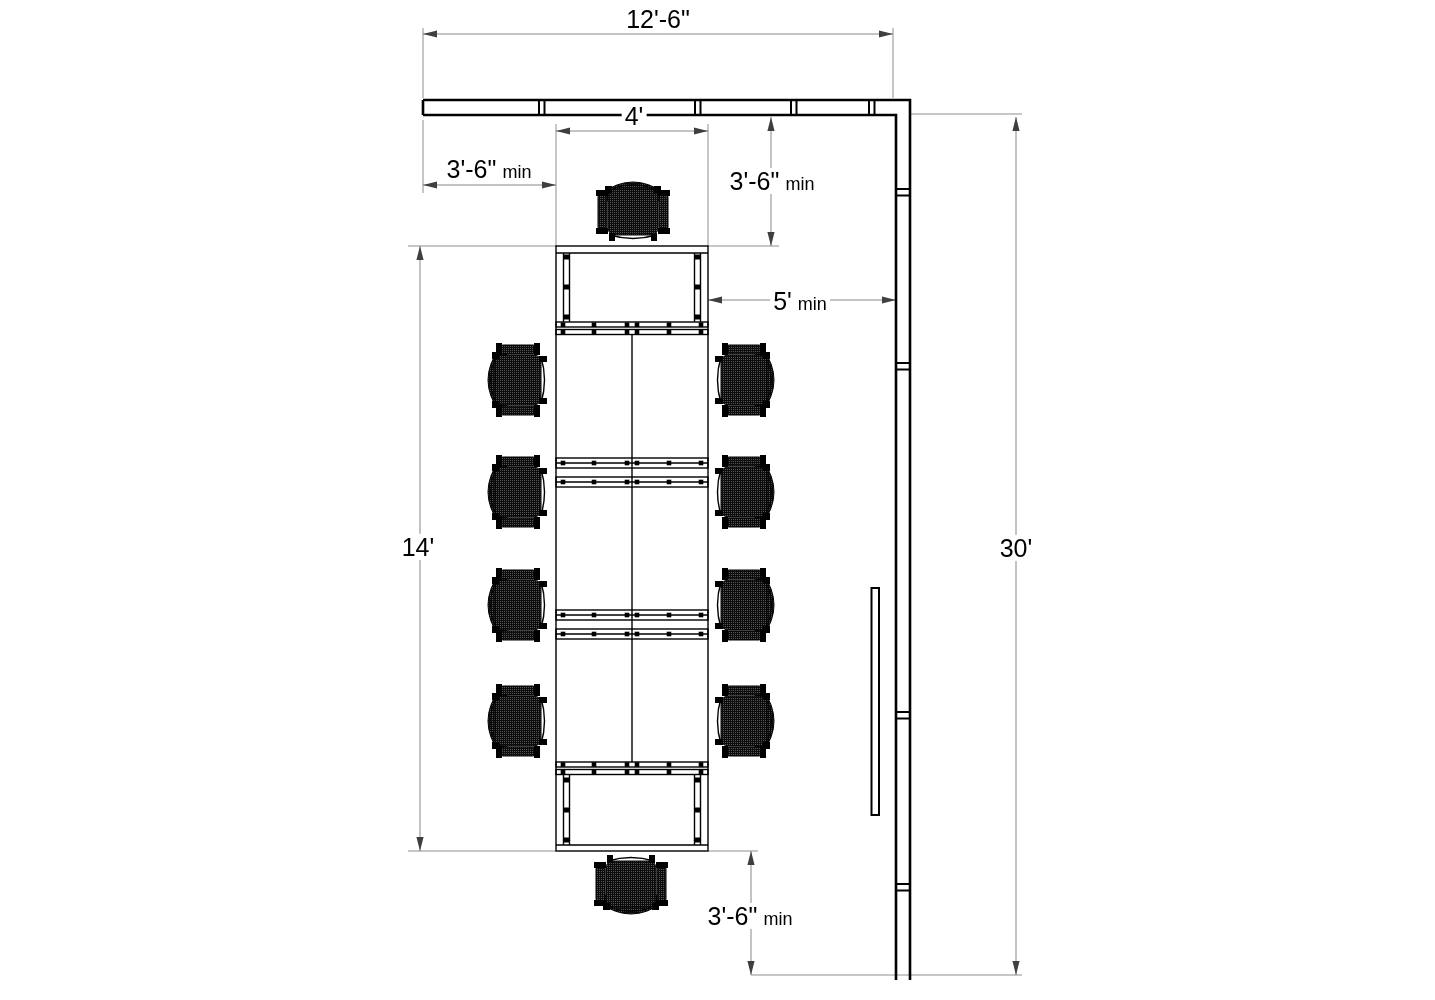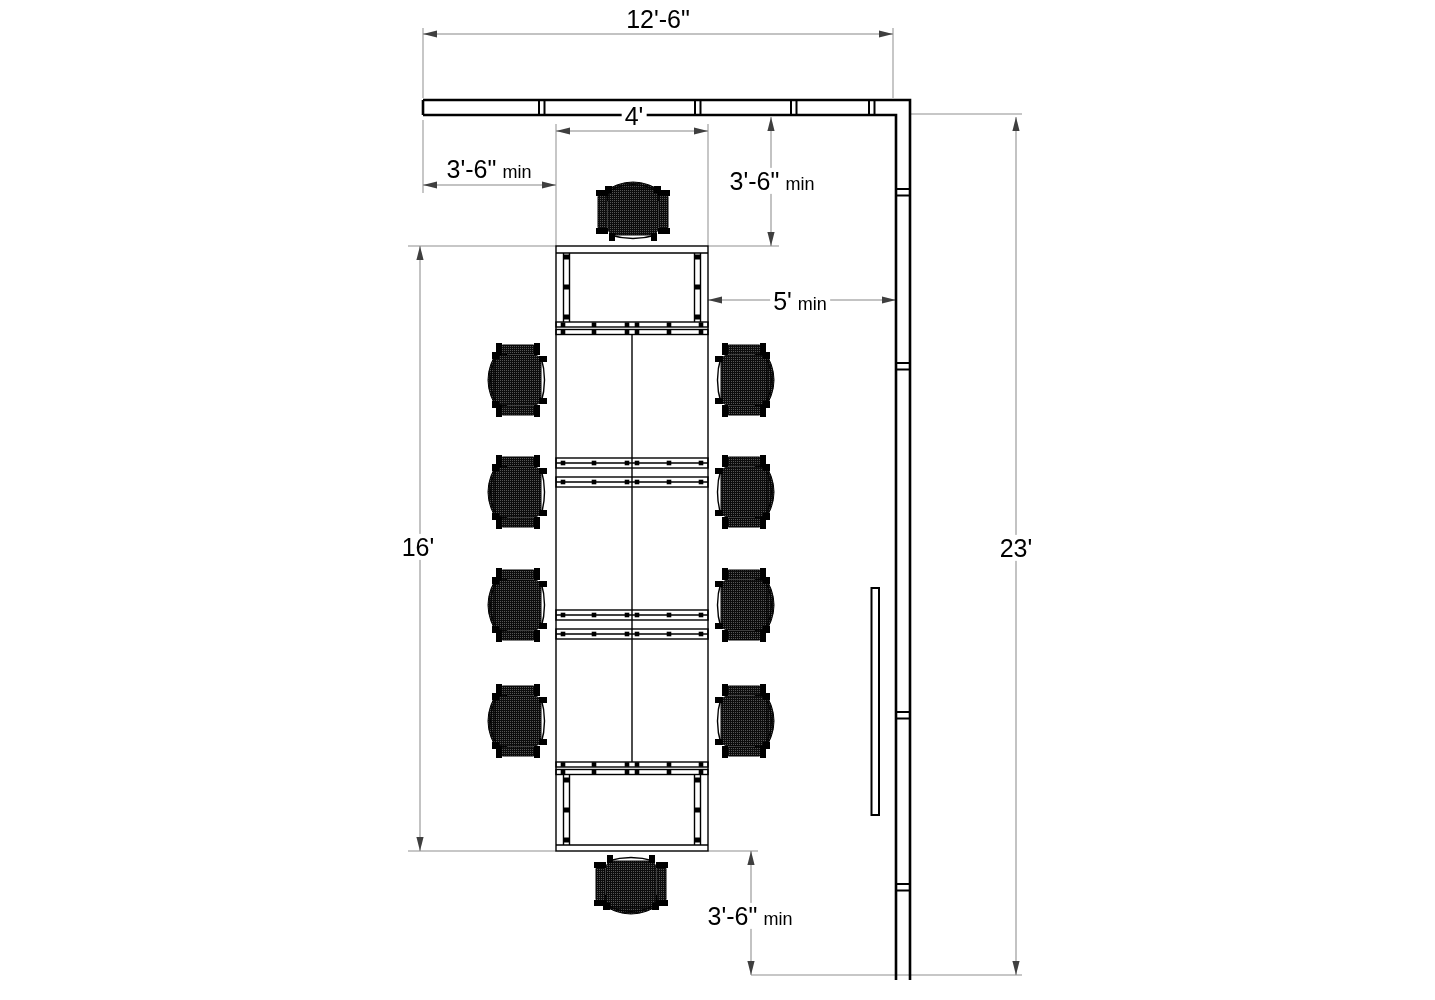--- a/index.html
+++ b/index.html
@@ -209,16 +209,16 @@
         <use href="#chair-symbol" xlink:href="#chair-symbol" x="713" y="569" transform="rotate(90 751 605)"></use>
         <use href="#chair-symbol" xlink:href="#chair-symbol" x="713" y="685" transform="rotate(90 751 721)"></use>
       </g>
   </svg>
 
   <div class="dim-label" style="left:658px;top:19px"><span>12'-6"</span></div>
   <div class="dim-label" style="left:634px;top:116px"><span>4'</span></div>
   <div class="dim-label" style="left:489px;top:169px"><span>3'-6"</span><span class="suffix">min</span></div>
   <div class="dim-label" style="left:772px;top:181px"><span>3'-6"</span><span class="suffix">min</span></div>
   <div class="dim-label" style="left:800px;top:301px"><span>5'</span><span class="suffix">min</span></div>
-  <div class="dim-label" style="left:418px;top:547px"><span>16'</span></div>
-  <div class="dim-label" style="left:1016px;top:548px"><span>23'</span></div>
+  <div class="dim-label" style="left:418px;top:547px"><span>14'</span></div>
+  <div class="dim-label" style="left:1016px;top:548px"><span>30'</span></div>
   <div class="dim-label" style="left:750px;top:916px"><span>3'-6"</span><span class="suffix">min</span></div>
 </div>
 
 </body></html>

